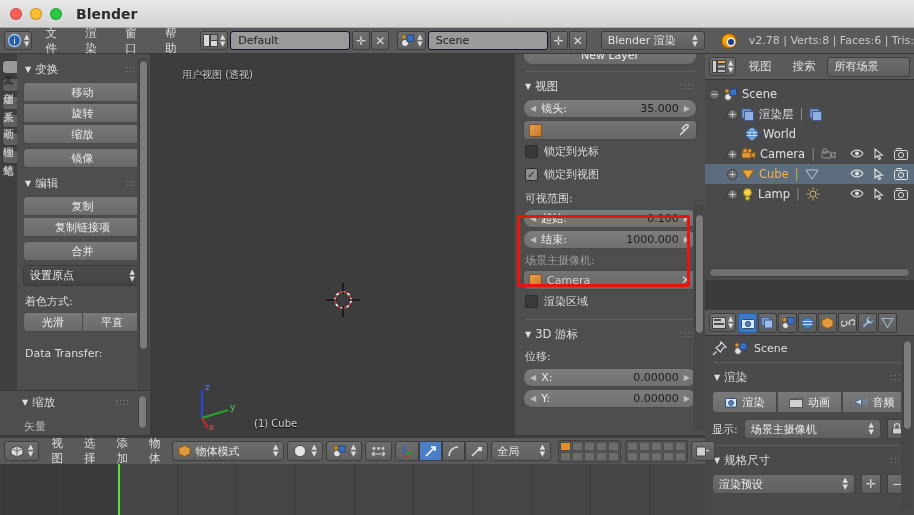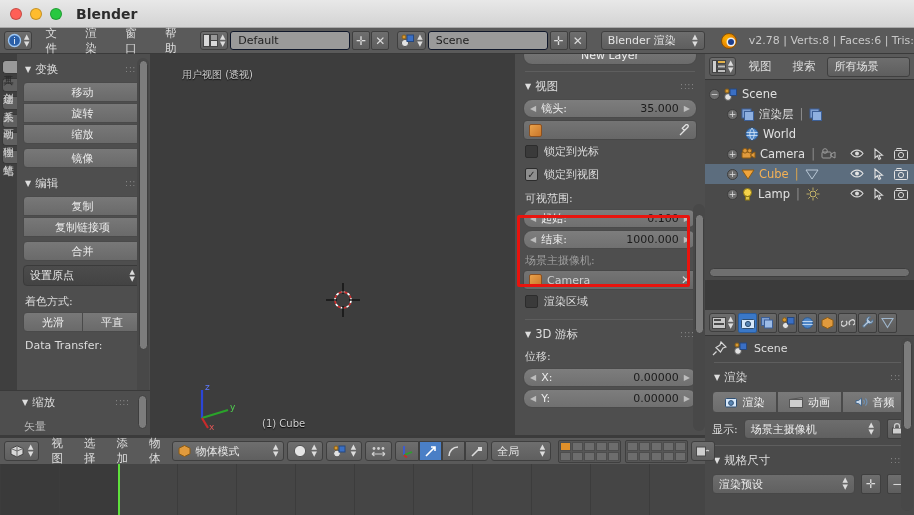--- a/index.html
+++ b/index.html
@@ -102,21 +102,21 @@
   }
   .tbtn.r-top { border-radius:4px 4px 0 0; }
   .tbtn.r-bot { border-radius:0 0 4px 4px; }
   .tbtn.r-all { border-radius:4px; margin-bottom:4px; }
   .tdrop {
     height:21px; background:linear-gradient(180deg,#4c4c4c,#434343);
     border:1px solid #3a3a3a; border-radius:4px; color:#e8e8e8; font-size:11px;
     display:flex; align-items:center; padding:0 6px; margin:4px 0;
   }
   .label-sm { color:#dcdcdc; font-size:11px; padding:4px 2px 3px 2px; }
-  .split-row { display:flex; margin-bottom:3px; }
+  .split-row { display:flex; margin-bottom:11px; }
   .split-row .tbtn { flex:1; margin:0; }
   .split-row .tbtn:first-child { border-radius:4px 0 0 4px; }
   .split-row .tbtn:last-child { border-radius:0 4px 4px 0; border-left:none; }
   .vscroll {
     position:absolute; right:2px; width:9px; border-radius:5px;
     background:#7c7c7c; border:1px solid #3e3e3e;
   }
   .scroll-track { position:absolute; right:1px; top:2px; width:12px; bottom:2px; background:#484848; border-radius:6px; }
 
   
@@ -355,21 +355,21 @@
     </svg>
 
     <svg style="position:absolute;left:38px;top:322px" width="56" height="56" viewBox="0 0 56 56">
       <line x1="14" y1="42" x2="14" y2="14" stroke="#2b45d6" stroke-width="2.2"></line>
       <text x="17" y="14" font-size="9" fill="#5d79ff" font-family="DejaVu Sans">z</text>
       <line x1="14" y1="42" x2="40" y2="34" stroke="#2aa32a" stroke-width="2.2"></line>
       <text x="42" y="34" font-size="9" fill="#4fd24f" font-family="DejaVu Sans">y</text>
       <line x1="14" y1="42" x2="20" y2="52" stroke="#c92b2b" stroke-width="2.2"></line>
       <text x="21" y="54" font-size="9" fill="#e05656" font-family="DejaVu Sans">x</text>
     </svg>
-    <div class="vp-text" style="left:112px;top:364px">(1) Cube</div>
+    <div class="vp-text" style="left:104px;top:364px">(1) Cube</div>
   </div>
 
   <div class="editor" id="npanel">
     <div class="np-body">
       <div class="np-btn" style="margin-top:-8px">New Layer</div>
       <div class="sep"></div>
 
       <div class="panel-title" style="padding:1px 2px 5px 2px">
         <span class="tri">▼</span>
         <span>视图</span>

